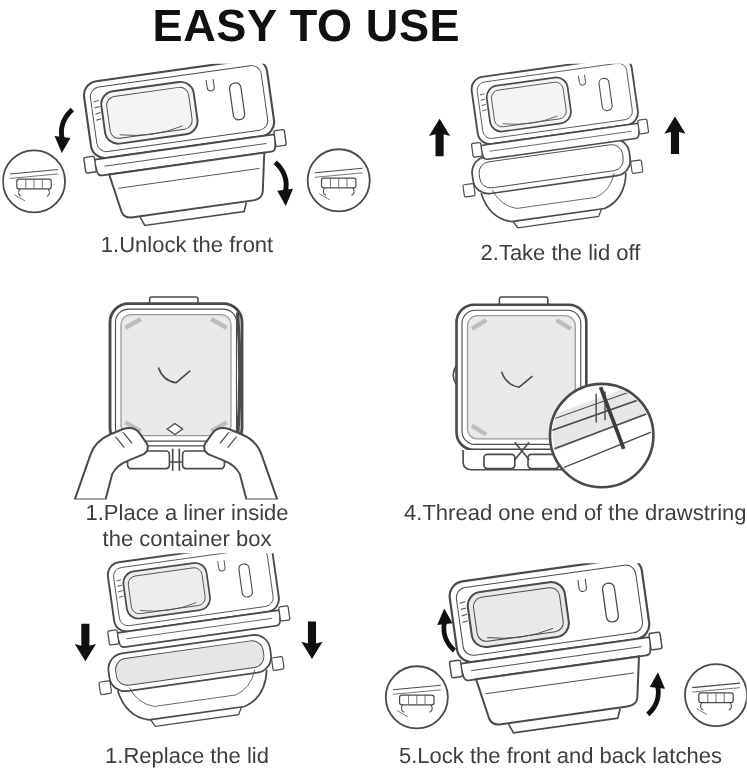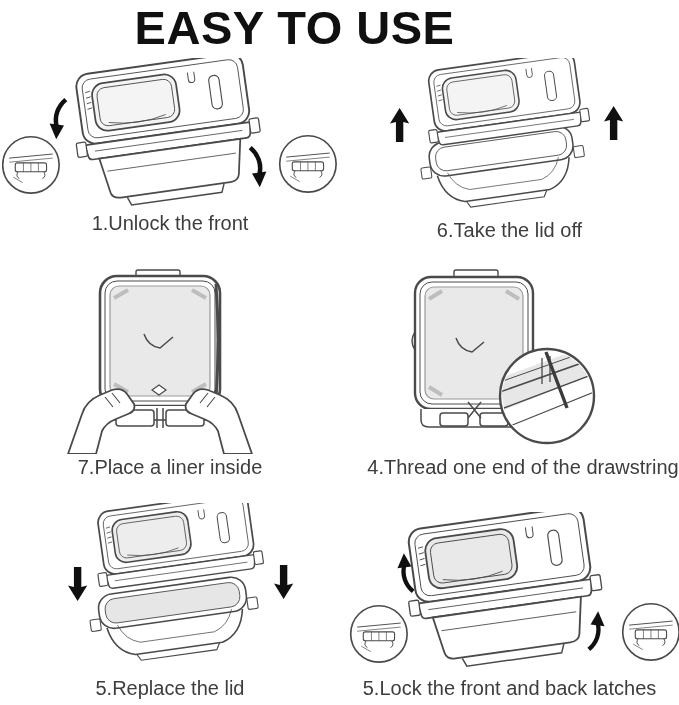--- a/index.html
+++ b/index.html
@@ -1,22 +1,22 @@
 <!DOCTYPE html>
 <html><head>
 <meta charset="utf-8">
 <style>
   html,body{margin:0;padding:0;background:#ffffff;}
   #canvas{
     position:relative;width:679px;height:705px;background:#ffffff;
     font-family:"Liberation Sans", sans-serif;overflow:hidden;
   }
   .title{
-    position:absolute;top:0px;left:16px;width:557px;text-align:center;
-    font-size:47px;font-weight:800;letter-spacing:.5px;color:#101010;
+    position:absolute;top:0px;left:0;width:557px;text-align:center;
+    font-size:41px;font-weight:800;letter-spacing:.5px;color:#101010;
   }
   .caption{
     position:absolute;text-align:center;color:#3d3d3d;
     font-size:20px;line-height:1.16;font-weight:400;
   }
   .illus{position:absolute;}
   svg{display:block;}
   .ln{stroke:#4a4a4a;fill:none;}
 </style>
 </head>
@@ -132,21 +132,21 @@
         </g>
       <g transform="translate(48,50) scale(0.74)">
           <use href="#upArrow"></use>
         </g>
       <g transform="translate(262,48) scale(0.74)">
           <use href="#upArrow"></use>
         </g>
     </svg>
   </div>
   <div class="caption" style="left:340px;top:219px;width:339px">
-    <div>6.Take the lid off</div>
+    <div>2.Take the lid off</div>
     <div></div>
   </div>
 
   <div class="illus" style="left:48px;top:262px">
     <svg width="250" height="192" viewBox="0 0 250 192">
       <g>
         <rect x="88" y="8" width="44" height="9" rx="2" fill="#fff" stroke="#4a4a4a" stroke-width="1.4"></rect>
         <rect x="52" y="14" width="120" height="130" rx="17" fill="#fff" stroke="#4a4a4a" stroke-width="2.6"></rect>
         <path d="M168,22 q4,55 0,116" class="ln" stroke-width="3"></path>
         <rect x="57" y="19" width="110" height="120" rx="12" fill="none" stroke="#4a4a4a" stroke-width="1"></rect>
@@ -166,21 +166,22 @@
       </g>
       <g fill="#fff" stroke="#4a4a4a" stroke-width="1.8">
         <path d="M20,192 L34,152 Q38,139 52,133 L64,128 Q74,125 79,132 L86,142 Q88,149 80,152 L68,157 Q58,161 54,169 L48,192 Z"></path>
         <path d="M64,131 l8,10 M57,135 l8,10" stroke-width="1.1"></path>
         <path d="M204,192 L190,152 Q186,139 172,133 L160,128 Q150,125 145,132 L138,142 Q136,149 144,152 L156,157 Q166,161 170,169 L176,192 Z"></path>
         <path d="M160,131 l-8,10 M167,135 l-8,10" stroke-width="1.1"></path>
       </g>
     </svg>
   </div>
   <div class="caption" style="left:0;top:456px;width:340px">
-    <div>7.Place a liner inside</div>
+    <div>1.Place a liner inside</div>
+    <div>the container box</div>
   </div>
 
   <div class="illus" style="left:388px;top:260px">
     <svg width="272" height="194" viewBox="0 0 272 194">
       <clipPath id="magclip">
           <circle cx="159" cy="136" r="45"></circle>
         </clipPath>
       <g>
         <rect x="66" y="10" width="44" height="9" rx="2" fill="#fff" stroke="#4a4a4a" stroke-width="1.4"></rect>
         <rect x="27" y="17" width="118" height="132" rx="16" fill="#fff" stroke="#4a4a4a" stroke-width="2.4"></rect>
@@ -229,21 +230,21 @@
         </g>
       <g transform="translate(40,64) scale(0.74)">
           <use href="#downArrow"></use>
         </g>
       <g transform="translate(246,62) scale(0.74)">
           <use href="#downArrow"></use>
         </g>
     </svg>
   </div>
   <div class="caption" style="left:0;top:677px;width:340px">
-    <div>5.Replace the lid</div>
+    <div>1.Replace the lid</div>
     <div></div>
   </div>
 
   <div class="illus" style="left:338px;top:512px">
     <svg width="341" height="162" viewBox="0 0 341 162">
       <g transform="translate(62,2) scale(0.84) rotate(-8 125 95)">
           <use href="#containerClosed" style="--opening:#e9e9e9"></use>
         </g>
       <g transform="translate(56,40) scale(0.58)">
           <use href="#curvedArrowUp"></use>

